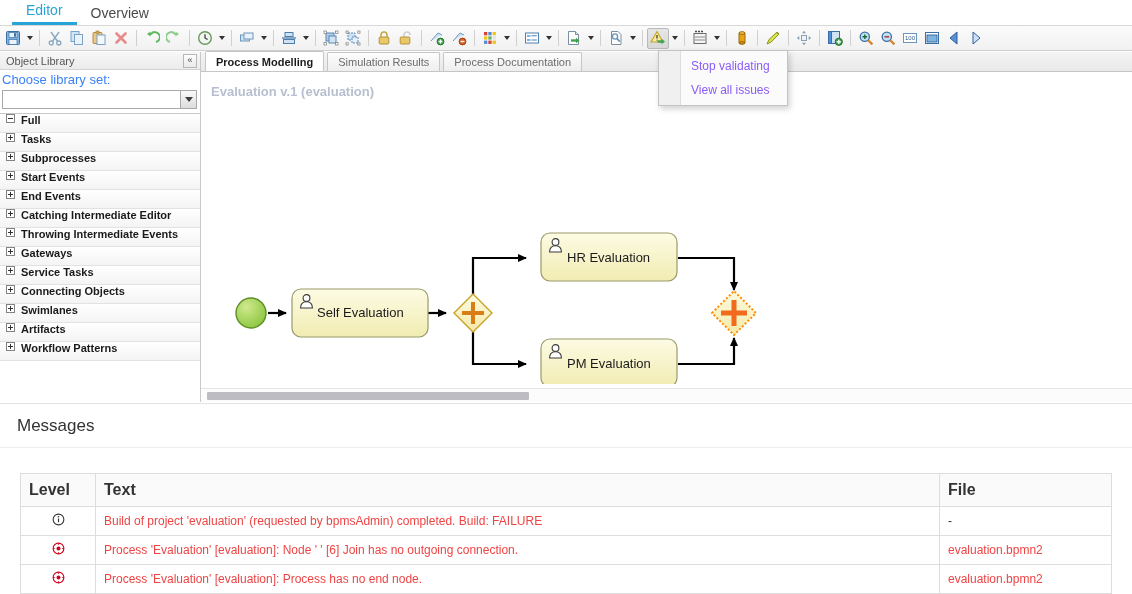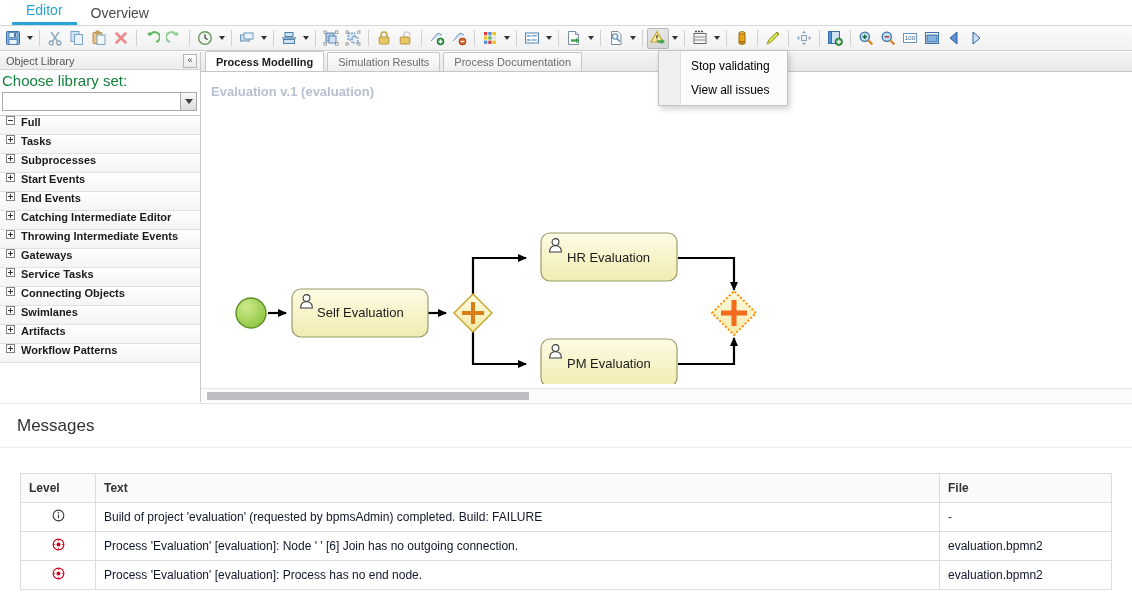--- a/index.html
+++ b/index.html
@@ -97,21 +97,21 @@
     position: absolute;
     left: 0px; top: 0; bottom: 0;
     width: 21px;
     background: #f0f0f0;
     border-right: 1px solid #dedede;
   }
   .menu-item {
     position: relative;
     padding: 4px 8px 4px 32px;
     font-size: 12px;
-    color: #000000;
+    color: #8b5cf6;
     cursor: pointer;
     white-space: nowrap;
     line-height: 16px;
   }
   .menu-item.disabled { color: #aeaeae; cursor: default; }
 
   
   .main {
     position: absolute;
     left: 0; top: 52px;
@@ -137,21 +137,21 @@
   .lib-head .ttl { flex: 1; }
   .collapse-btn {
     width: 14px; height: 14px;
     border: 1px solid #b6b6b6;
     background: linear-gradient(to bottom,#fdfdfd,#eaeaea);
     display: flex; align-items: center; justify-content: center;
     font-size: 9px; color: #444; cursor: pointer; line-height: 1;
   }
   .lib-choose {
     padding: 2px 4px 0 2px;
-    font-size: 15px; color: #15803d;
+    font-size: 13px; color: #3b82f6;
   }
   .lib-select-wrap {
     display: flex; margin: 3px 3px 4px 2px;
     height: 19px;
   }
   .lib-select {
     flex: 1; border: 1px solid #a9a9a9; border-right: none;
     background: #fff;
   }
   .lib-select-btn {
@@ -278,30 +278,30 @@
   .msg-table {
     margin: 25px 20px 0 20px;
     width: 1092px;
     border-collapse: collapse;
     border: 1px solid #dddddd;
     table-layout: fixed;
   }
   .msg-table th {
     background: #fafafa;
     text-align: left;
-    font-size: 12px;
+    font-size: 16px;
     font-weight: bold;
     color: #333;
     padding: 7px 8px;
     border-bottom: 1px solid #dddddd;
     border-right: 1px solid #dddddd;
   }
   .msg-table td {
     font-size: 12px;
-    color: #0f172a;
+    color: #ef4444;
     padding: 6px 8px;
     border-bottom: 1px solid #dddddd;
     border-right: 1px solid #dddddd;
     height: 26px;
     vertical-align: middle;
   }
   .msg-table th:last-child, .msg-table td:last-child { border-right: none; }
   .col-level { width: 75px; }
   .col-file  { width: 172px; }
   .cell-level { text-align: center; }

